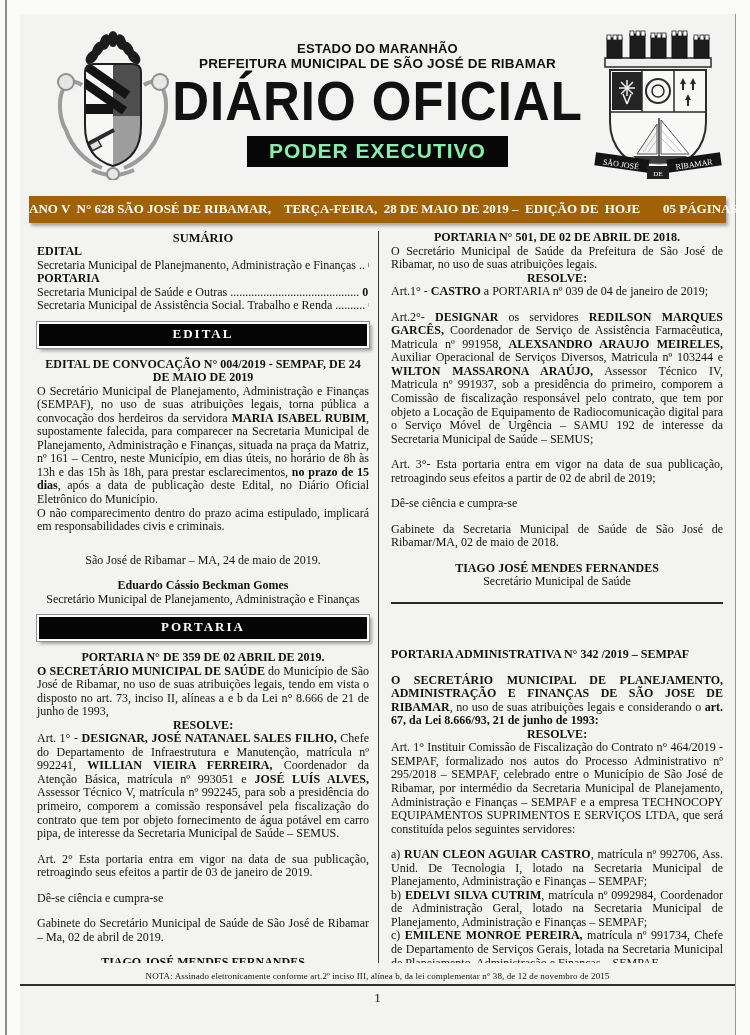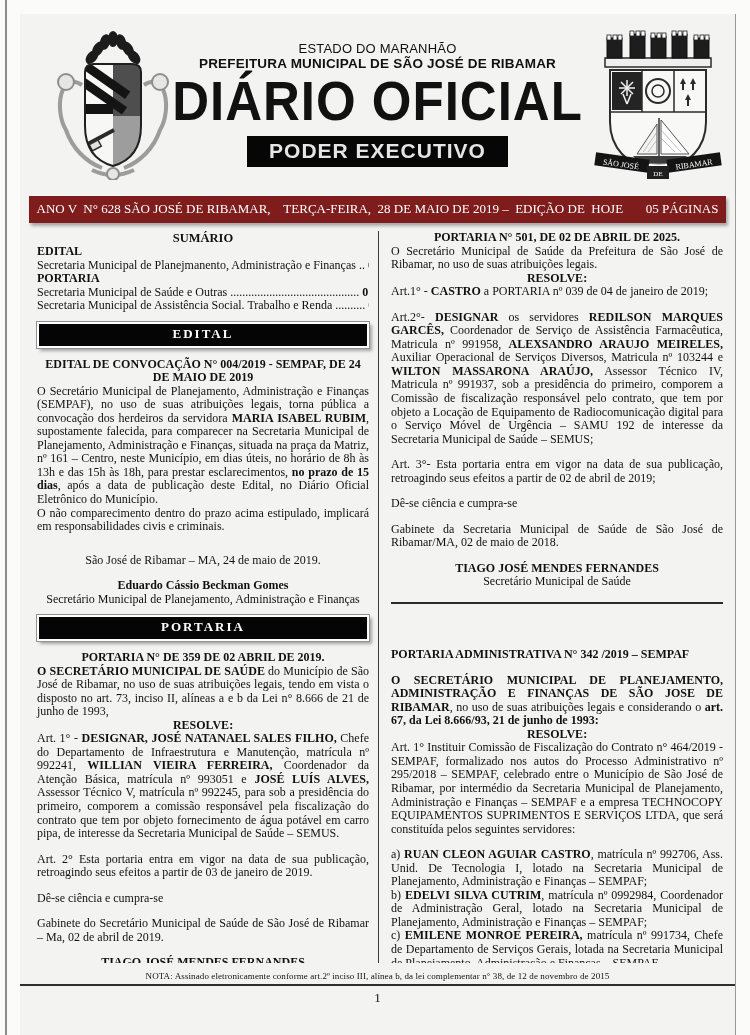--- a/index.html
+++ b/index.html
@@ -16,31 +16,31 @@
     position:absolute; left:20px; top:14px; width:716px; height:1021px;
     background:#f3f3f2;
     border-right:1px solid #9a9a9a;
   }
   
   .header { position:relative; height:175px; }
   .crest { position:absolute; top:16px; }
   .crest-left { left:32px; }
   .crest-right { right:12px; }
   .header-text { text-align:center; padding-top:27px; font-family:"Liberation Sans", sans-serif; }
-  .state-line { font-size:13px; font-weight:normal; letter-spacing:.2px; }
+  .state-line { font-size:13px; font-weight:bold; letter-spacing:.2px; }
   .muni-line  { font-size:13.5px; font-weight:bold; letter-spacing:.2px; }
   .doc-title  { font-size:51px; font-weight:900; letter-spacing:1px; line-height:1.02; margin-top:3px; transform:scaleY(1.08); transform-origin:top; }
   .power-box  {
-    display:inline-block; background:#060606; color:#e5e5e5;
+    display:inline-block; background:#060606; color:#86efac;
     font-size:21px; font-weight:bold; letter-spacing:1px;
     padding:3px 22px 4px; margin-top:10px;
   }
   .info-bar {
-    margin:7px 9px 0 9px; background:#7f1d1d; color:#fff;
-    text-align:center; font-weight:normal; font-size:13px;
+    margin:7px 9px 0 9px; background:#a16207; color:#fff;
+    text-align:center; font-weight:bold; font-size:13px;
     padding:5px 0 6px; white-space:pre;
     box-shadow:2px 3px 3px #a8a8a8;
   }
   
   .columns { display:grid; grid-template-columns:341px 1fr; padding:8px 12px 0 17px; height:740px; overflow:hidden; }
   .col { font-size:12px; line-height:1.13; text-align:justify; }
   .col-left  { padding-right:9px; }
   .col-right { border-left:1px solid #3a3a3a; padding-left:12px; }
   
   .summary-title { text-align:center; font-weight:bold; font-size:12.5px; }
@@ -217,21 +217,21 @@
         <div class="heading"><b>PORTARIA N°  DE 359 DE 02 ABRIL DE 2019.</b></div>
         <div class="para-tight"><b>O SECRETÁRIO MUNICIPAL DE SAÚDE</b><span> do Município de São José de Ribamar, no uso de suas atribuições legais, tendo em vista o disposto no art. 73, inciso II, alíneas a  e b da Lei n° 8.666 de 21 de junho de 1993,</span></div>
         <div class="resolve">RESOLVE:</div>
         <div class="para-tight"><span>Art. 1° - </span><b>DESIGNAR, JOSÉ NATANAEL SALES FILHO,</b><span> Chefe do Departamento de Infraestrutura e Manutenção, matrícula nº 992241, </span><b>WILLIAN VIEIRA FERREIRA,</b><span> Coordenador da Atenção Básica, matrícula nº  993051 e </span><b>JOSÉ LUÍS ALVES,</b><span> Assessor Técnico V, matrícula nº  992245, para sob a presidência do primeiro, comporem a comissão responsável pela fiscalização do contrato que tem por objeto fornecimento de água potável em carro pipa, de interesse da Secretaria Municipal de Saúde – SEMUS.</span></div>
         <div class="para"><span>Art. 2° Esta portaria entra em vigor na data de sua publicação, retroagindo seus efeitos a partir de 03 de janeiro de 2019.</span></div>
         <div class="para"><span>Dê-se ciência e cumpra-se</span></div>
         <div class="para"><span>Gabinete do Secretário Municipal de Saúde de São José de Ribamar – Ma, 02 de abril de 2019.</span></div>
         <div class="sig-name">TIAGO JOSÉ MENDES FERNANDES</div>
       </div>
     <div class="col col-right" id="col-right">
-        <div class="heading"><b>PORTARIA N° 501, DE 02 DE ABRIL  DE 2025.</b></div>
+        <div class="heading"><b>PORTARIA N° 501, DE 02 DE ABRIL  DE 2018.</b></div>
         <div class="para-tight"><span>O Secretário Municipal de Saúde da Prefeitura de São José de Ribamar, no uso de suas atribuições legais.</span></div>
         <div class="resolve">RESOLVE:</div>
         <div class="para-tight"><span>Art.1° - </span><b>CASTRO</b><span> a PORTARIA nº 039 de 04 de janeiro de 2019;</span></div>
         <div class="para"><span>Art.2°- </span><b>DESIGNAR</b><span> os servidores </span><b>REDILSON MARQUES GARCÊS,</b><span> Coordenador de Serviço de Assistência Farmacêutica, Matricula nº 991958, </span><b>ALEXSANDRO ARAUJO MEIRELES,</b><span> Auxiliar Operacional de Serviços Diversos, Matricula nº 103244  e </span><b>WILTON MASSARONA ARAÚJO,</b><span> Assessor Técnico IV, Matricula nº 991937, sob a presidência do primeiro, comporem a Comissão de fiscalização responsável pelo contrato,   que tem por objeto a Locação de Equipamento de Radiocomunicação digital para o Serviço Móvel de Urgência – SAMU 192 de interesse da Secretaria Municipal de Saúde – SEMUS;</span></div>
         <div class="para"><span>Art. 3°- Esta portaria entra em vigor na data de sua publicação, retroagindo seus efeitos a partir de 02 de abril de 2019;</span></div>
         <div class="para"><span>Dê-se ciência e cumpra-se</span></div>
         <div class="para"><span>Gabinete da Secretaria Municipal de Saúde de São José de Ribamar/MA, 02 de maio de 2018.</span></div>
         <div class="sig-name">TIAGO JOSÉ MENDES FERNANDES</div>
         <div class="sig-role">Secretário Municipal de Saúde</div>
         <hr class="divider">

